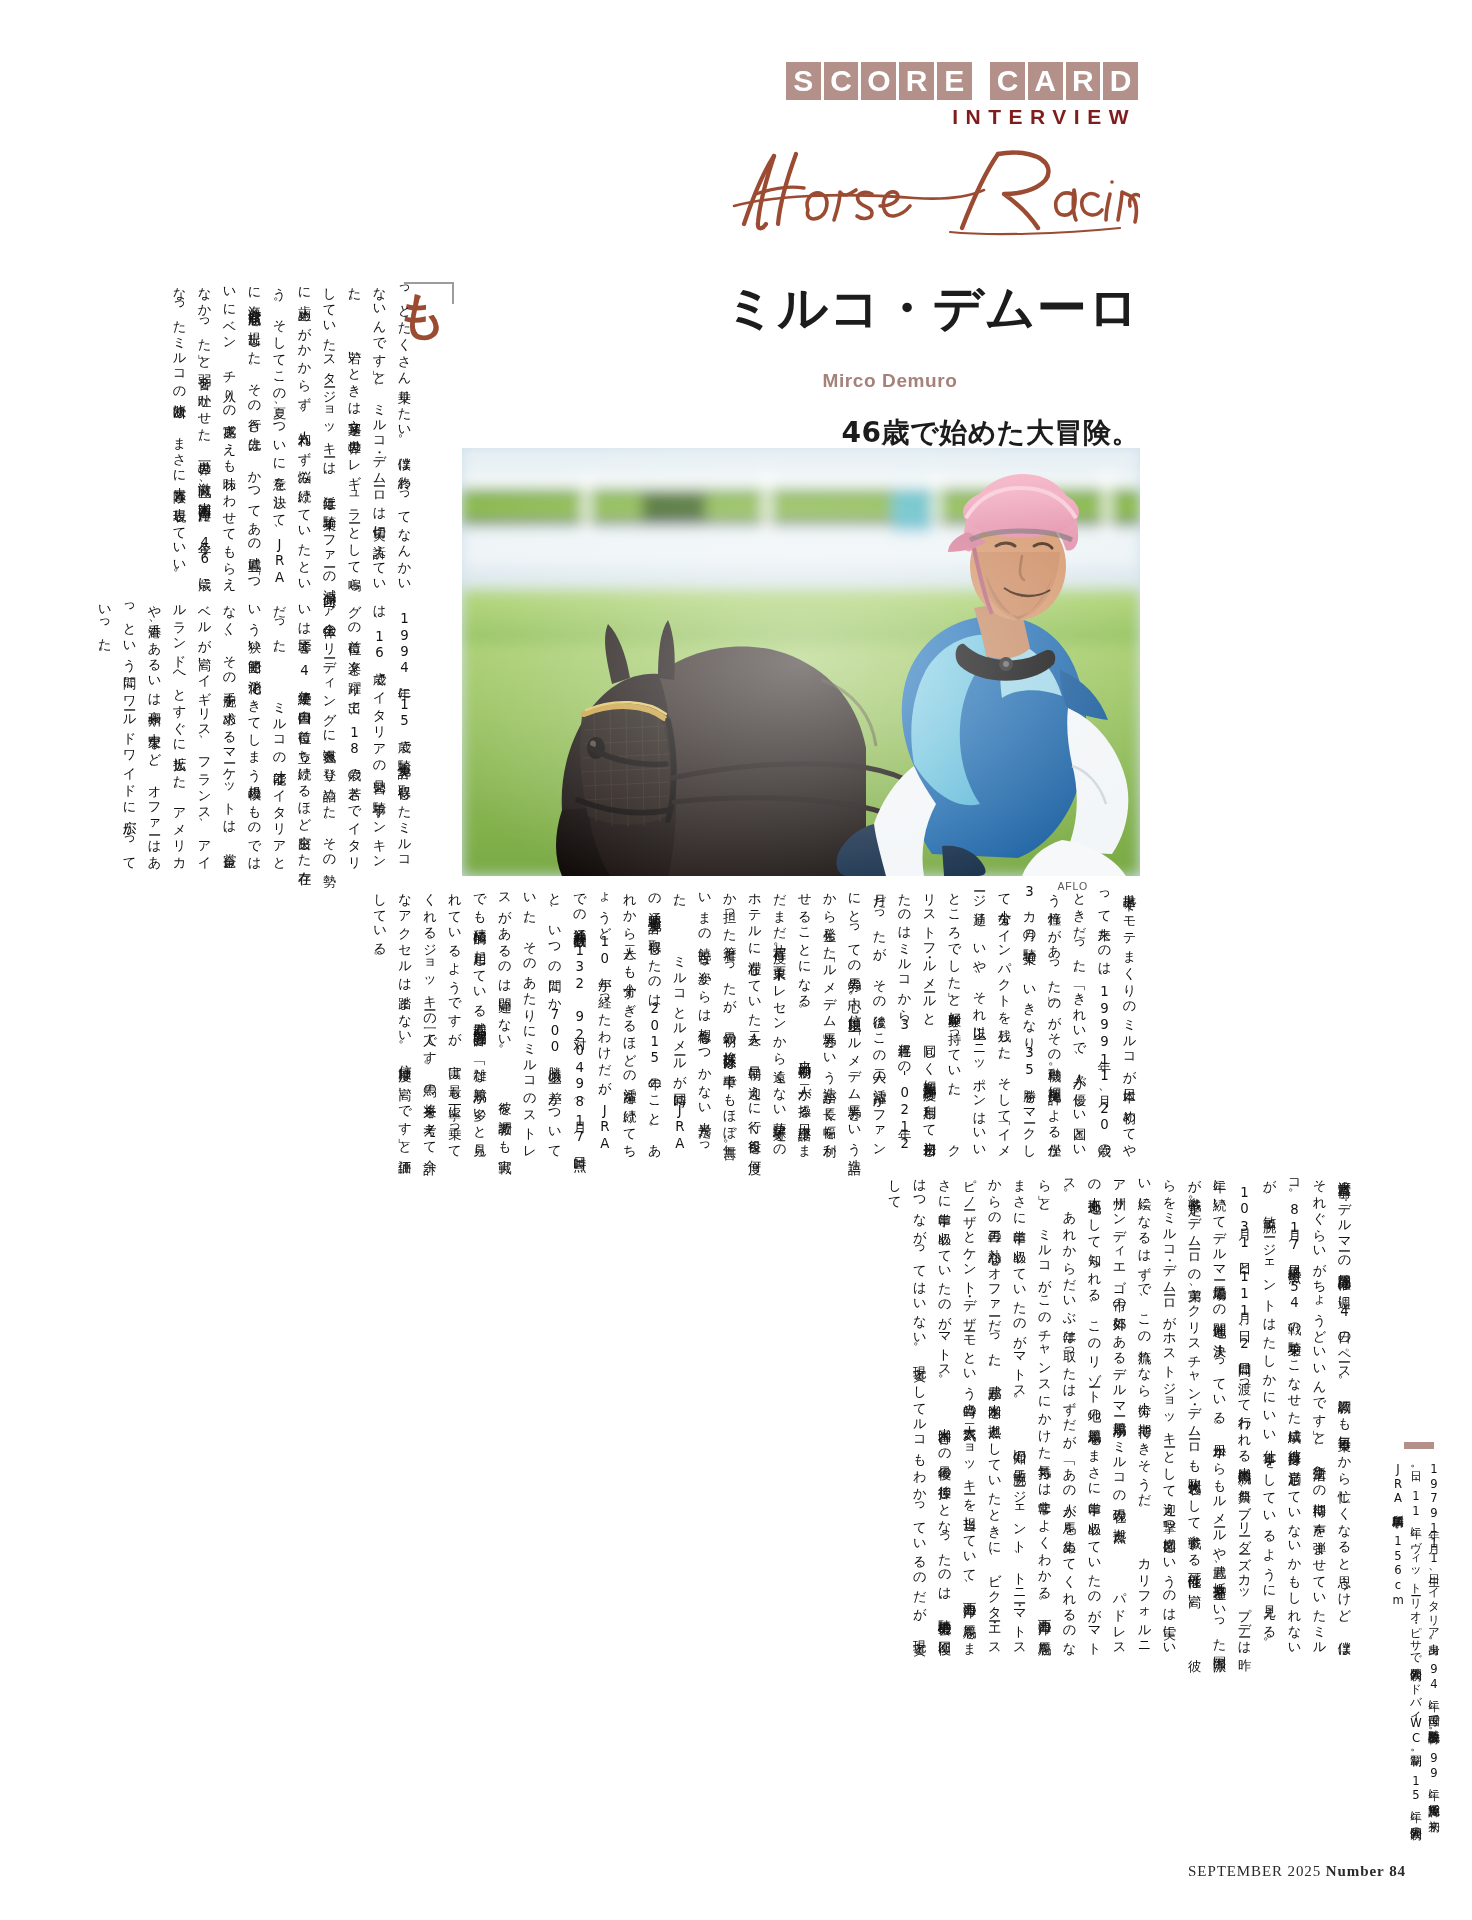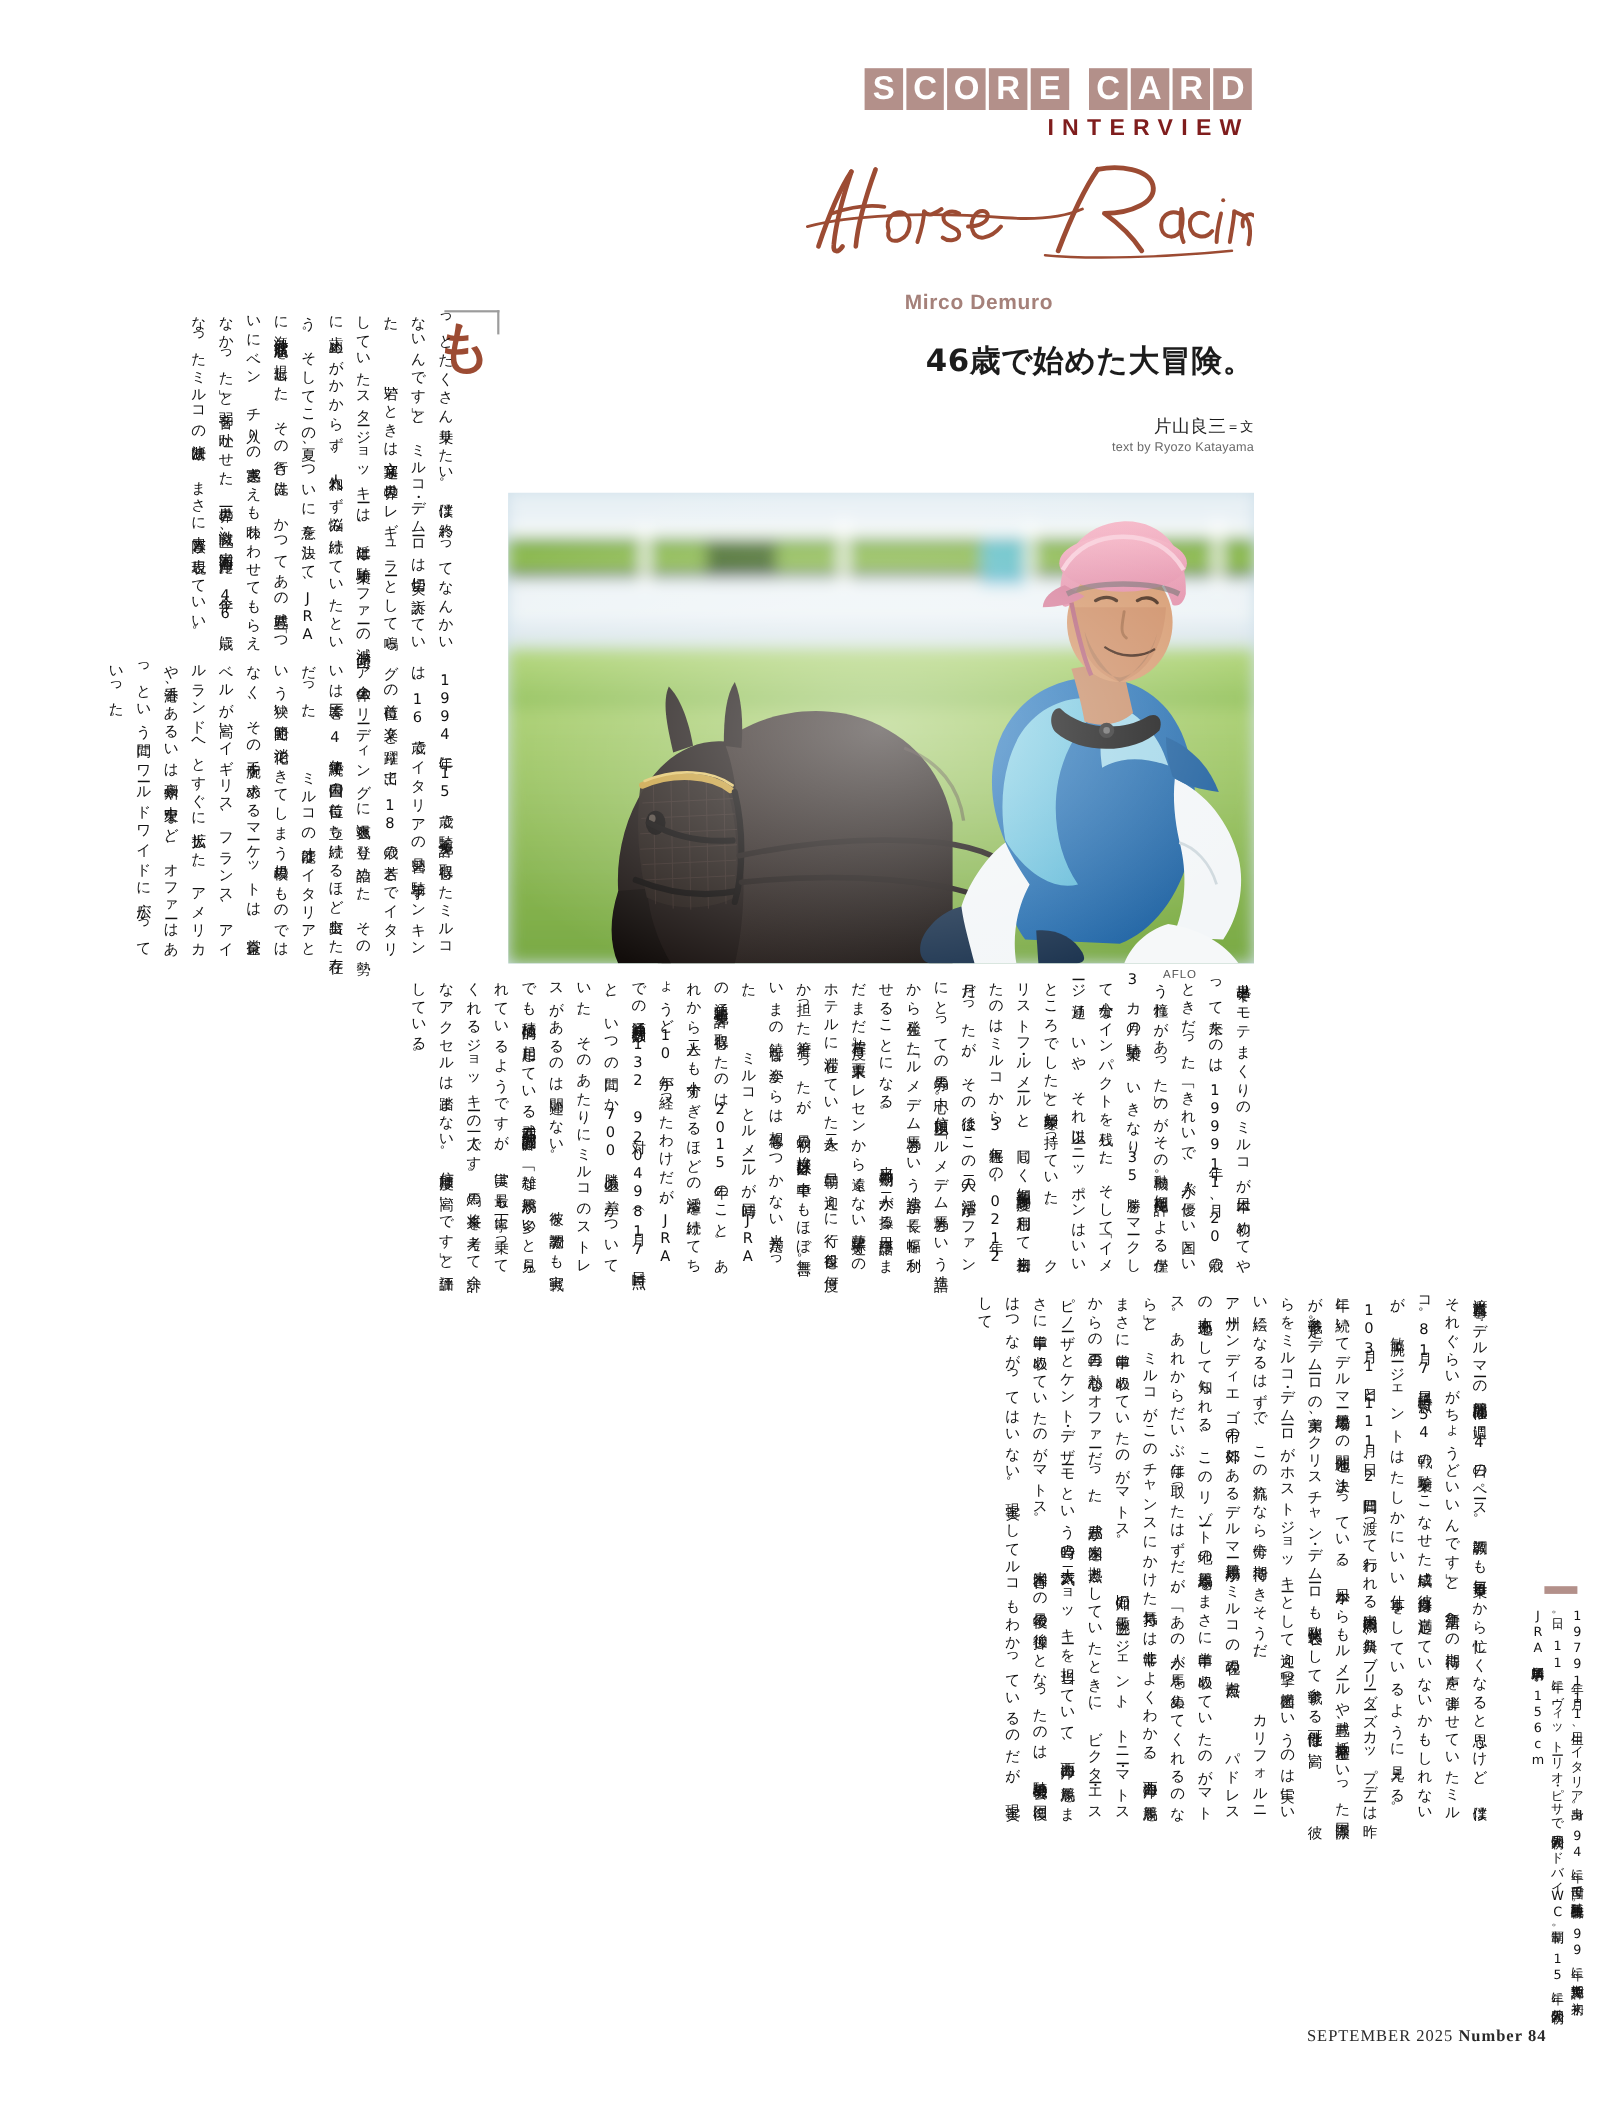--- a/index.html
+++ b/index.html
@@ -224,21 +224,21 @@
     top: 1442px;
     left: 1404px;
     width: 30px;
     height: 7px;
     background: #b3908a;
   }
 
   
   .footer {
     position: absolute;
-    bottom: 60px;
+    bottom: 40px;
     right: 66px;
     font-family: "Liberation Serif", serif;
     font-size: 15px;
     letter-spacing: 0.9px;
     color: #2a2a2a;
   }
   .footer .num {
     font-weight: 700;
     font-style: normal;
   }
@@ -299,20 +299,21 @@
         <path d="M418 80 C420 68 422 58 422 52 C428 56 434 54 436 66 C437 72 436 78 435 82" stroke-width="3.6"></path>
 
         <path d="M440 56 C434 52 428 58 430 66" stroke-width="3.4"></path>
 
         <path d="M250 92 C290 96 360 94 420 88" stroke-width="2.2"></path>
       </g>
     </svg>
   </div>
 
   <div class="title-block">
+    <h1 class="jp-name">ミルコ・デムーロ</h1>
     <div class="en-name">Mirco Demuro</div>
     <div class="lede">
       <div>46歳で始めた大冒険。</div>
     </div>
     <div class="credit">
       <div class="credit-jp">
         <span>片山良三</span><span class="eq">＝文</span>
       </div>
       <div class="credit-en">text by Ryozo Katayama</div>
     </div>

